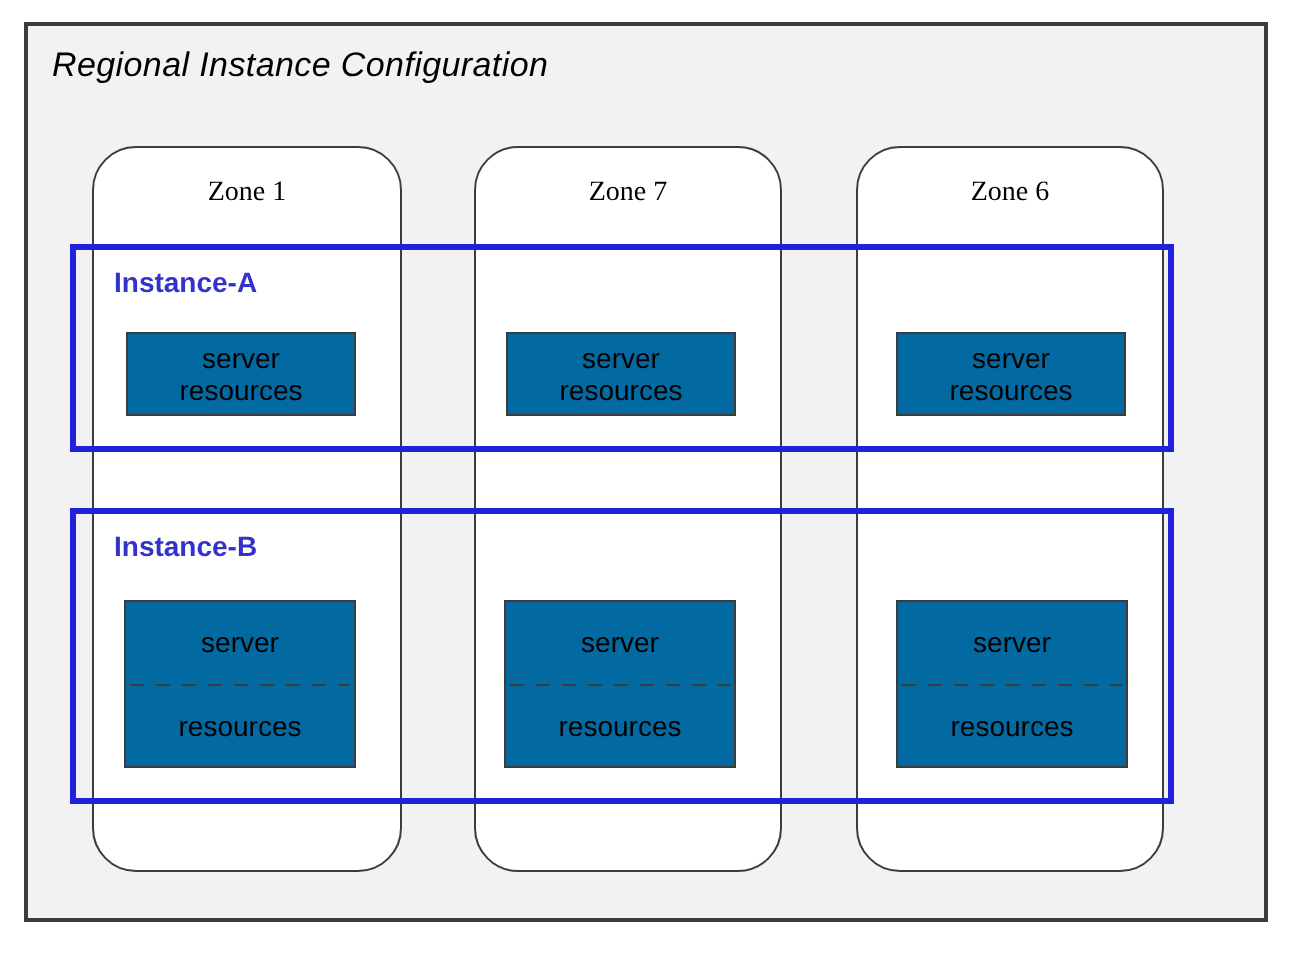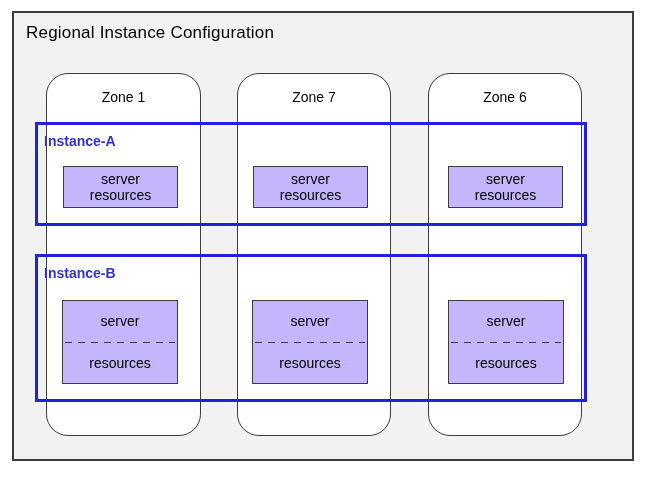--- a/index.html
+++ b/index.html
@@ -26,62 +26,64 @@
     box-sizing: border-box;
   }
   .region-title {
     position: absolute;
     left: 26px;
     top: 23px;
     font-size: 17px;
     letter-spacing: 0.2px;
     color: #000000;
     white-space: nowrap;
+    font-style: italic;
   }
   .zone {
     position: absolute;
     top: 73px;
     height: 363px;
     width: 155px;
     background: #ffffff;
     border: 1px solid #3c3c3c;
     border-radius: 22px;
     box-sizing: border-box;
   }
   .zone-1 { left: 46px; }
   .zone-2 { left: 237px; width: 154px; }
   .zone-3 { left: 428px; width: 154px; }
   .zone-label {
     display: block;
     text-align: center;
     margin-top: 15px;
     font-size: 14px;
+    font-family: Liberation Serif, serif;
   }
   .instance {
     position: absolute;
     left: 35px;
     width: 552px;
     border: 3px solid #2020dd;
     box-sizing: border-box;
     background: transparent;
   }
   .instance-a { top: 122px; height: 104px; }
   .instance-b { top: 254px; height: 148px; }
   .instance-label {
     position: absolute;
-    left: 6px;
+    left: 19px;
     top: 8px;
     font-size: 14px;
     font-weight: bold;
     color: #3333cc;
     white-space: nowrap;
   }
   .server-box {
     position: absolute;
-    background: #c4b5fd;
+    background: #0369a1;
     border: 1px solid #3c3c3c;
     box-sizing: border-box;
     font-size: 14px;
     line-height: 1.15;
     text-align: center;
   }
   .server-box.row-a {
     top: 166px;
     width: 115px;
     height: 42px;

